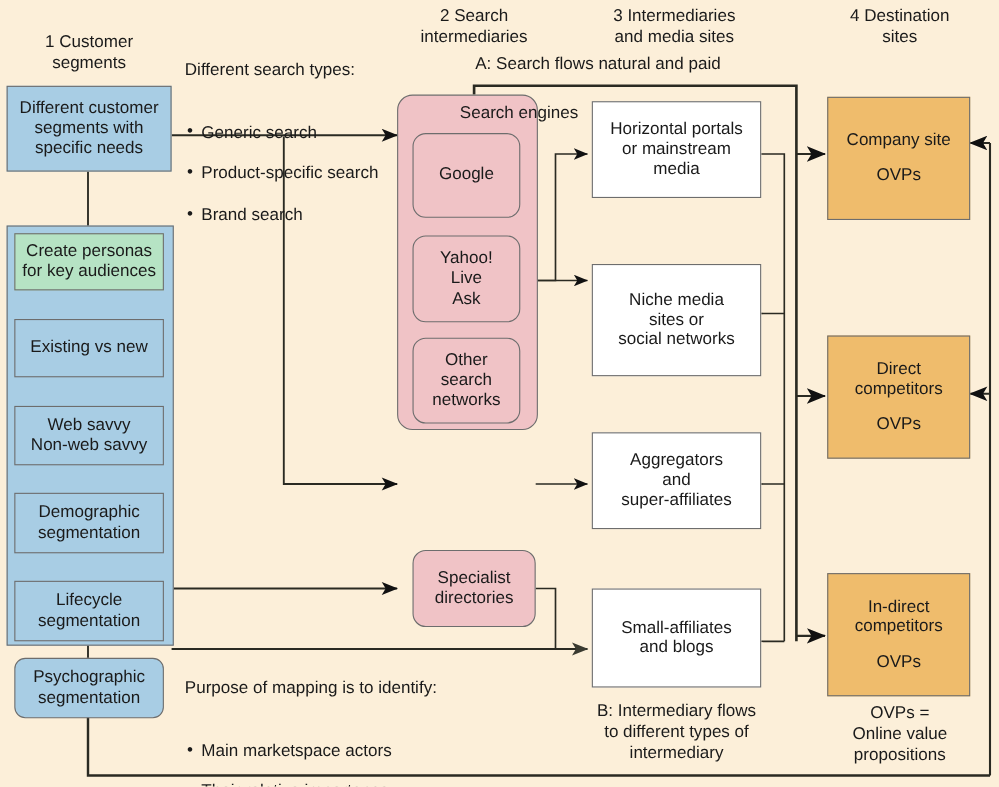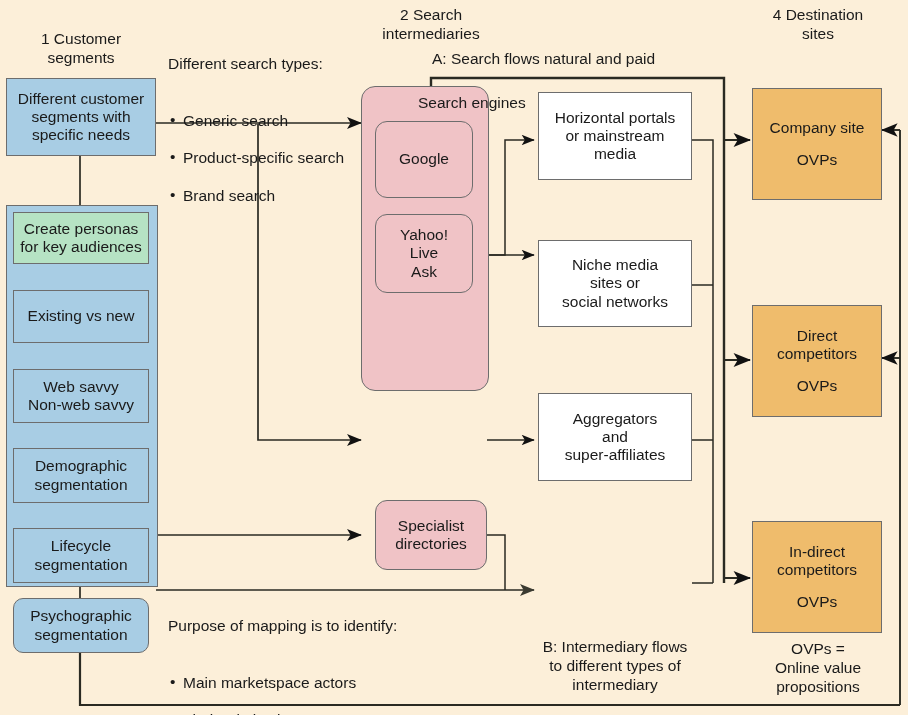--- a/index.html
+++ b/index.html
@@ -137,20 +137,22 @@
 
     <g fill="none" stroke="#2a2a22" stroke-width="2.2">
       <path d="M900,705 L80,705 L80,598"></path>
     </g>
   </svg>
 
   <div class="hdr" style="left:8px;top:30px;width:146px;">1 Customer
 segments</div>
   <div class="hdr" style="left:358px;top:6px;width:146px;">2  Search
 intermediaries</div>
+  <div class="hdr" style="left:530px;top:6px;width:166px;">3  Intermediaries
+and media sites</div>
   <div class="hdr" style="left:748px;top:6px;width:140px;">4  Destination
 sites</div>
 
   <div class="box blue" style="left:6px;top:78px;width:150px;height:78px;">Different customer
 segments with
 specific needs</div>
 
   <div class="blue-outer" style="position:absolute;left:6px;top:205px;width:150px;height:380px;"></div>
 
   <div class="box green-sm" style="left:13px;top:212px;width:136px;height:52px;">Create personas
@@ -176,33 +178,38 @@
 
   <div class="note" style="left:432px;top:50px;width:300px;text-align:left;">A:  Search flows natural and paid</div>
 
   <div class="pink-group" style="position:absolute;left:361px;top:86px;width:126px;height:303px;"></div>
   <div class="grp-label" style="left:374px;top:94px;margin-left:44px;">Search engines</div>
 
   <div class="box pink" style="left:375px;top:121px;width:98px;height:77px;">Google</div>
   <div class="box pink" style="left:375px;top:214px;width:98px;height:79px;">Yahoo!
 Live
 Ask</div>
+  <div class="box pink" style="left:375px;top:307px;width:98px;height:78px;">Other
+search
+networks</div>
 
   <div class="box pink" style="left:375px;top:500px;width:112px;height:70px;">Specialist
 directories</div>
 
   <div class="box green" style="left:538px;top:92px;width:154px;height:88px;">Horizontal portals
 or mainstream
 media</div>
-  <div class="box green" style="left:538px;top:240px;width:154px;height:87px;">Niche media
+  <div class="box green" style="left:538px;top:240px;width:154px;height:102px;">Niche media
 sites or
 social networks</div>
   <div class="box green" style="left:538px;top:393px;width:154px;height:88px;">Aggregators
 and
 super-affiliates</div>
+  <div class="box green" style="left:538px;top:535px;width:154px;height:90px;">Small-affiliates
+and blogs</div>
 
   <div class="note" style="left:530px;top:638px;width:170px;text-align:center;">B:  Intermediary flows
 to different types of
 intermediary</div>
 
   <div class="box orange" style="left:752px;top:88px;width:130px;height:112px;">
     <span>Company site</span>
     <span class="ovp-line">OVPs</span>
   </div>
   <div class="box orange" style="left:752px;top:305px;width:130px;height:112px;">

